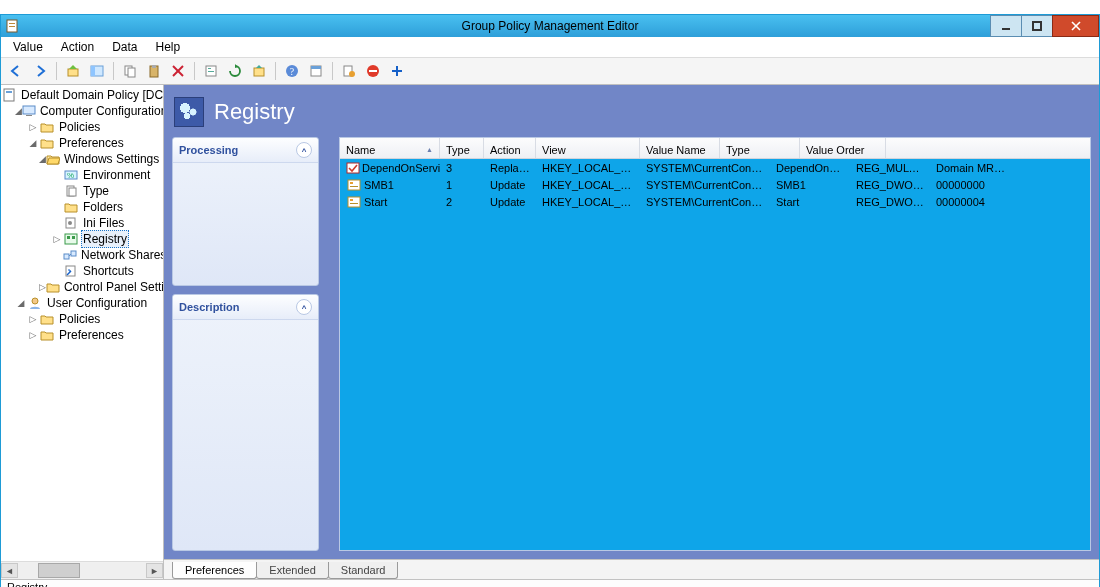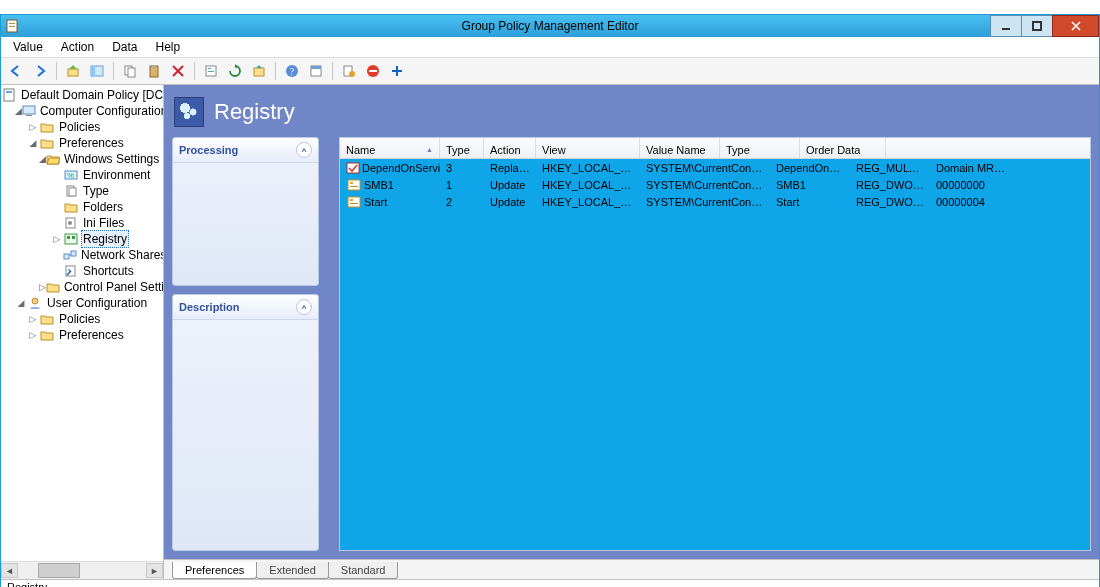--- a/index.html
+++ b/index.html
@@ -386,21 +386,21 @@
             <div class="cols">
               <div class="col c0">
                   <span>Name</span>
                   <span class="sort-arrow">▲</span>
                 </div>
               <div class="col c1">Type</div>
               <div class="col c2">Action</div>
               <div class="col c3">View</div>
               <div class="col c5">Value Name</div>
               <div class="col c6">Type</div>
-              <div class="col c7">Order Data</div>
+              <div class="col c7">Value Order</div>
               <div class="col" style="flex:1;border-right:none"></div>
             </div>
             <div class="rows" id="rows">
                 <div class="row">
                   <div class="cell c0" style="display:flex;align-items:center"><span class="ic">
                       <svg width="14" height="12">
                         <rect x="1" y="1" width="12" height="10" fill="#fff" stroke="#b02a2a"></rect>
                         <path d="M3 6l3 3 5-6" fill="none" stroke="#d03a2a" stroke-width="1.6"></path>
                       </svg>
                     </span>DependOnService</div>

